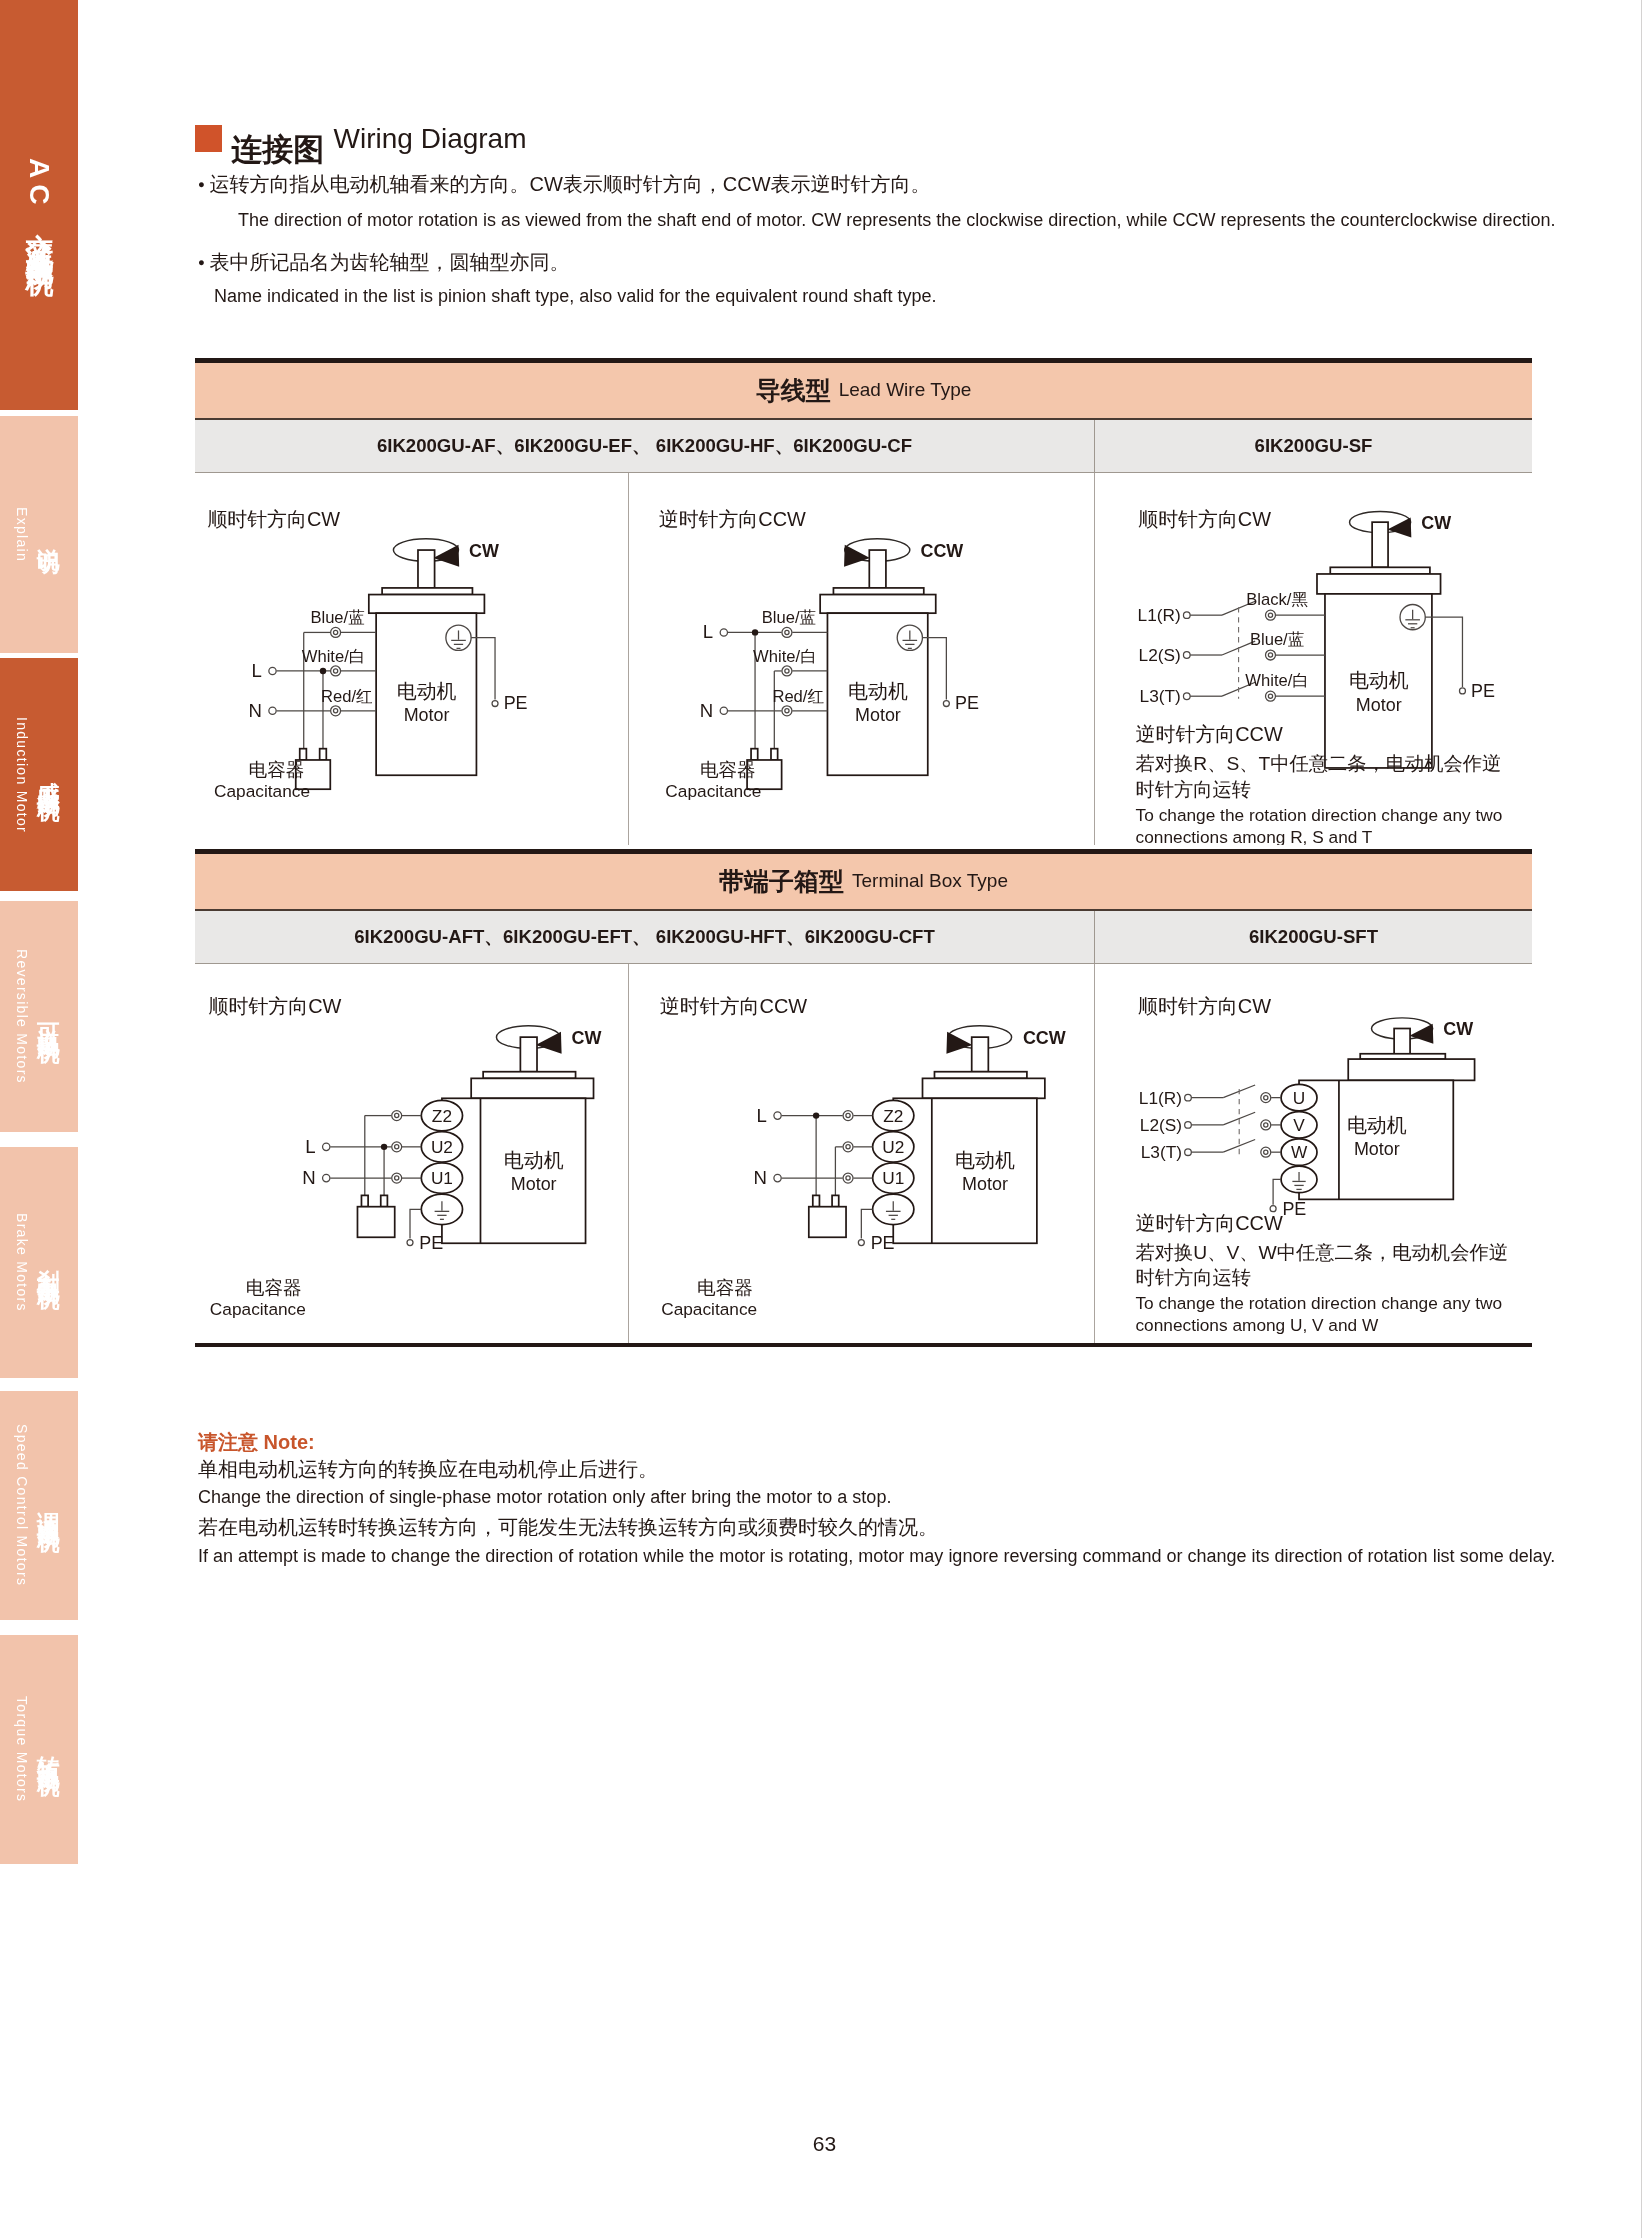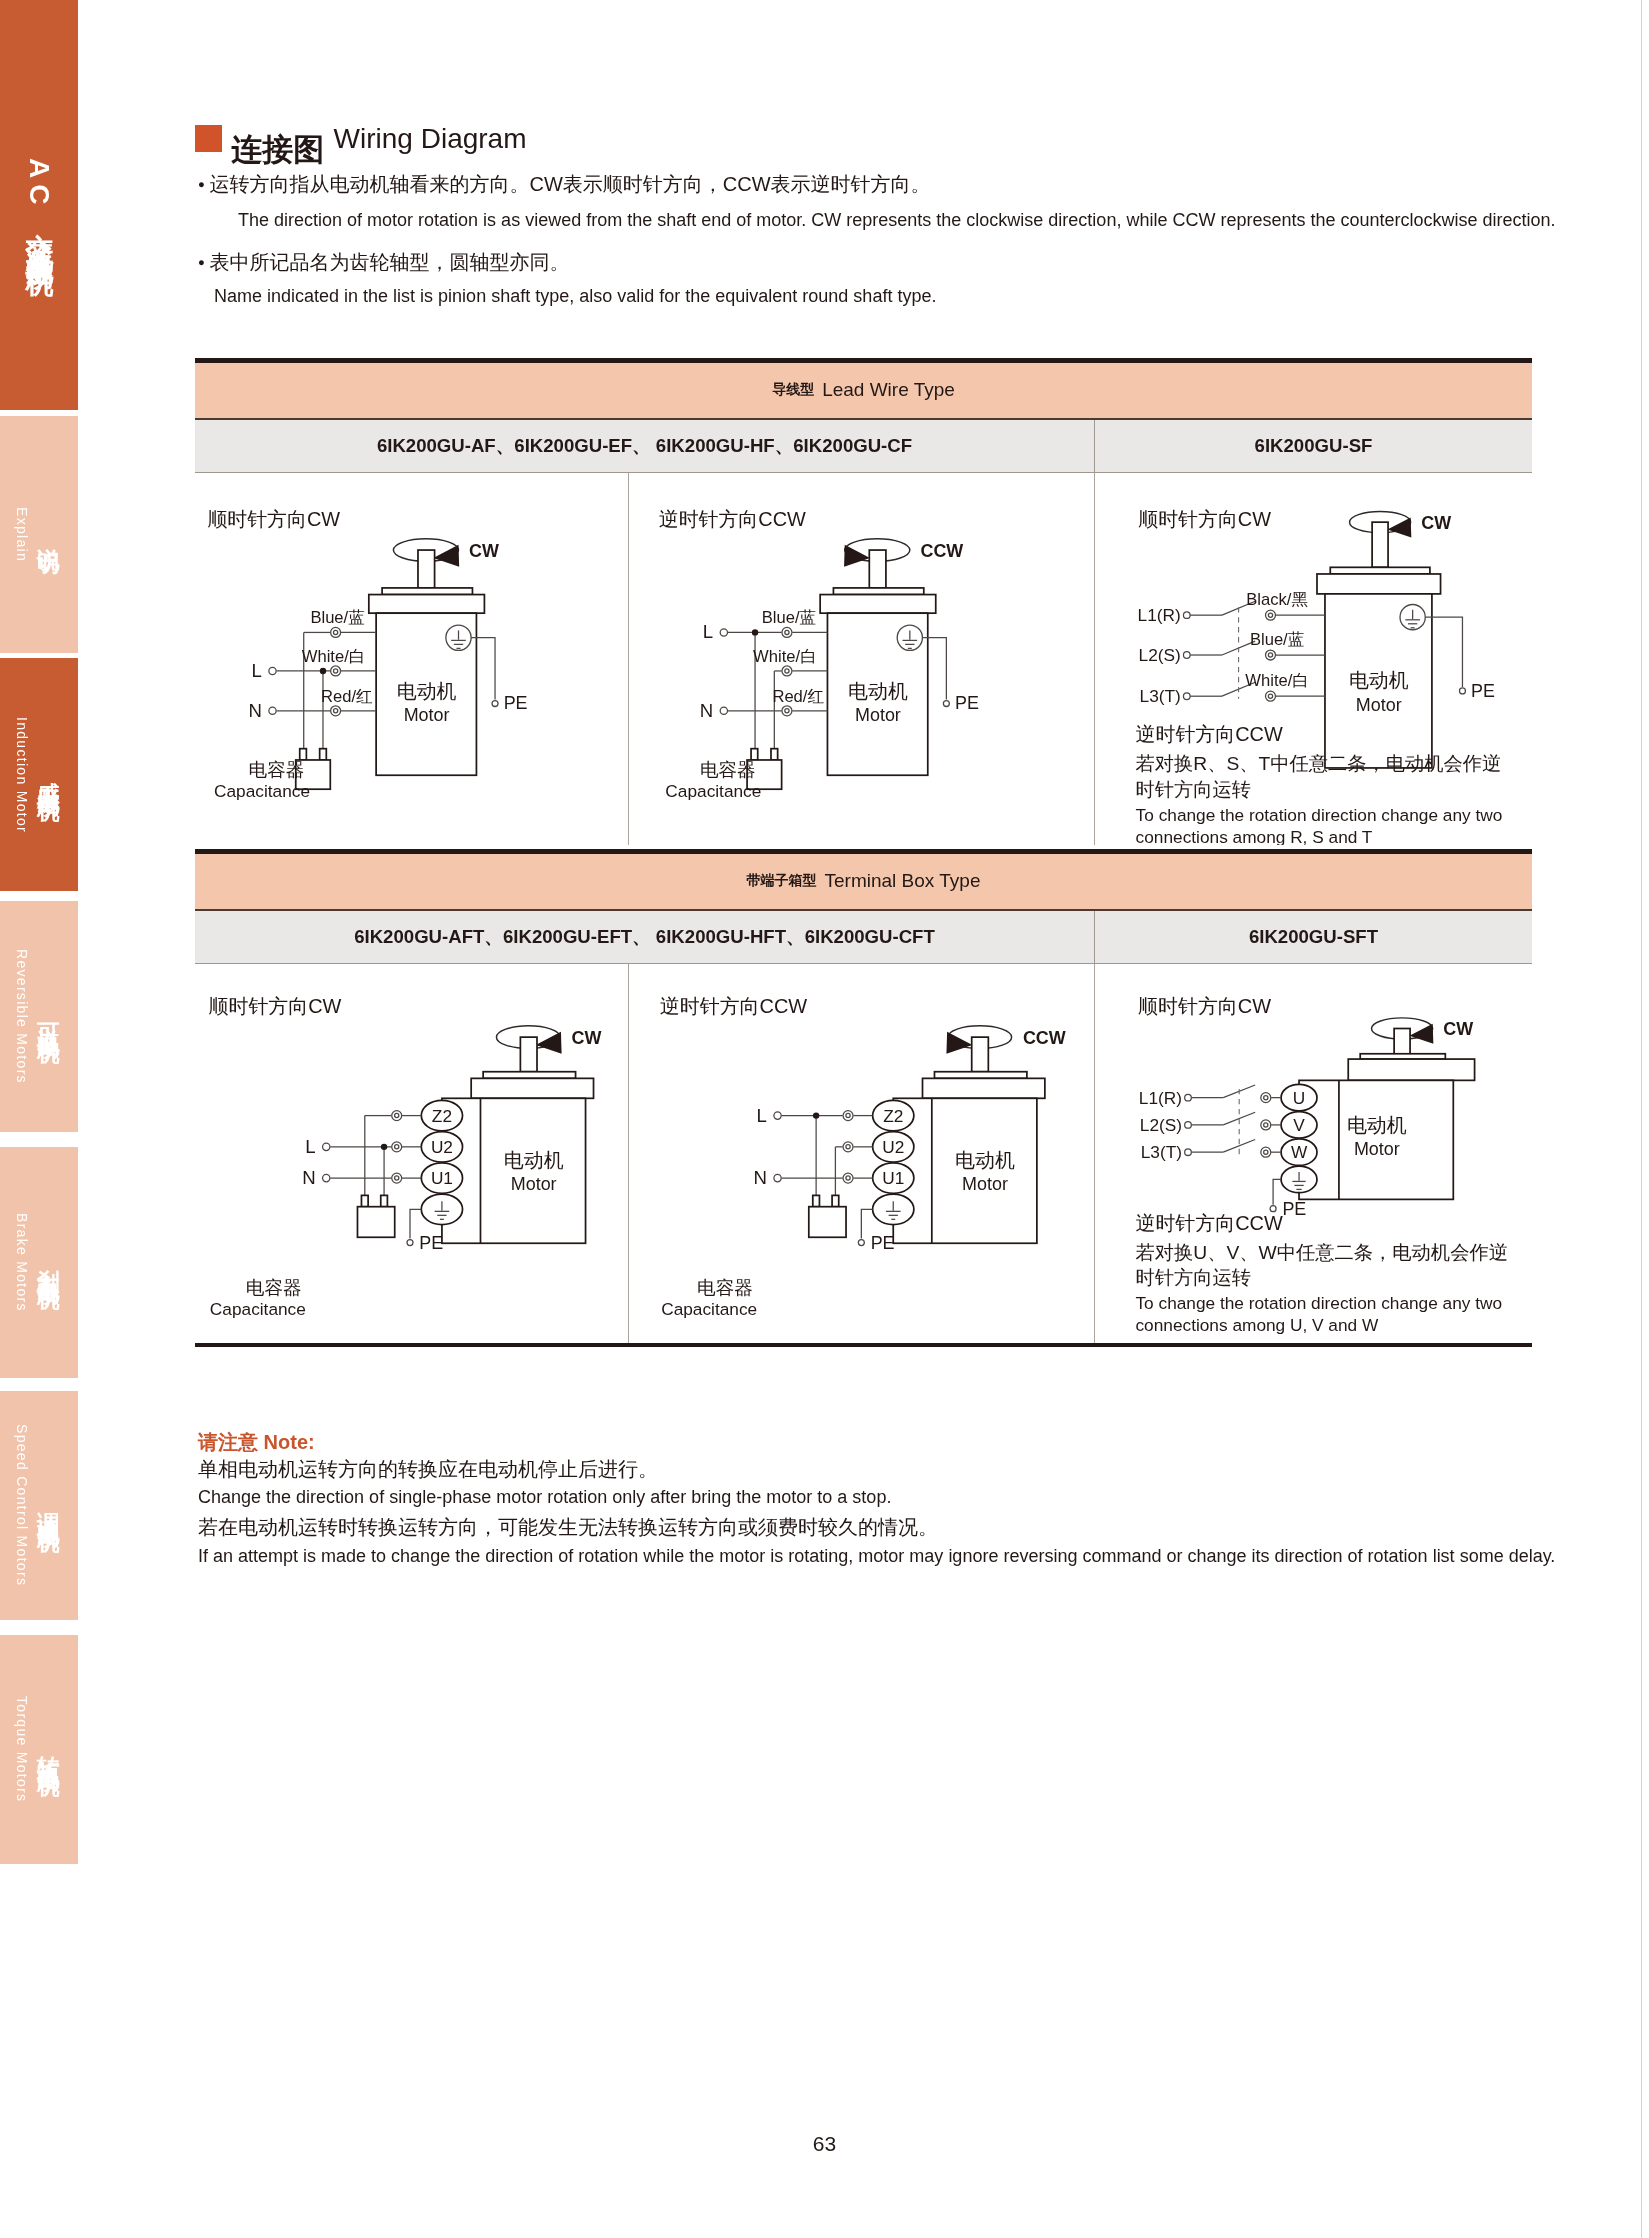--- a/index.html
+++ b/index.html
@@ -24,21 +24,21 @@
   .hdr-en{font-size:28px;}
   .abs{position:absolute;}
   .zh-line{font-size:20px;line-height:1.1;}
   .en-line{font-size:18px;line-height:1.1;}
   .dot-icon{font-size:11.3px;vertical-align:2.7px;margin-right:4.7px;}
   
   .tbl{position:absolute;left:195px;width:1337px;}
   .tbl-topline{height:4.7px;background:#231815;}
   .tbl-pink{height:55px;background:#f4c7ac;border-bottom:2px solid #4a3b32;
     display:flex;align-items:center;justify-content:center;gap:8px;}
-  .pink-zh{font-size:14px;font-weight:bold;}
+  .pink-zh{font-size:25px;font-weight:bold;}
   .pink-en{font-size:19px;}
   .tbl-models{height:52px;background:#e9e8e7;border-bottom:1.3px solid #9f9890;display:flex;}
   .cell-left{width:899px;border-right:1.3px solid #9f9890;display:flex;align-items:center;
     justify-content:center;font-size:18.6px;font-weight:600;}
   .cell-right{flex:1;display:flex;align-items:center;justify-content:center;font-size:18.6px;font-weight:600;}
   .tbl-body{position:relative;background:#fff;}
   .body1{height:372px;}
   .body2{height:379px;}
   .vdiv{position:absolute;top:0;bottom:0;width:1.3px;background:#aba49e;}
   .tbl-botline{height:4px;background:#231815;}

